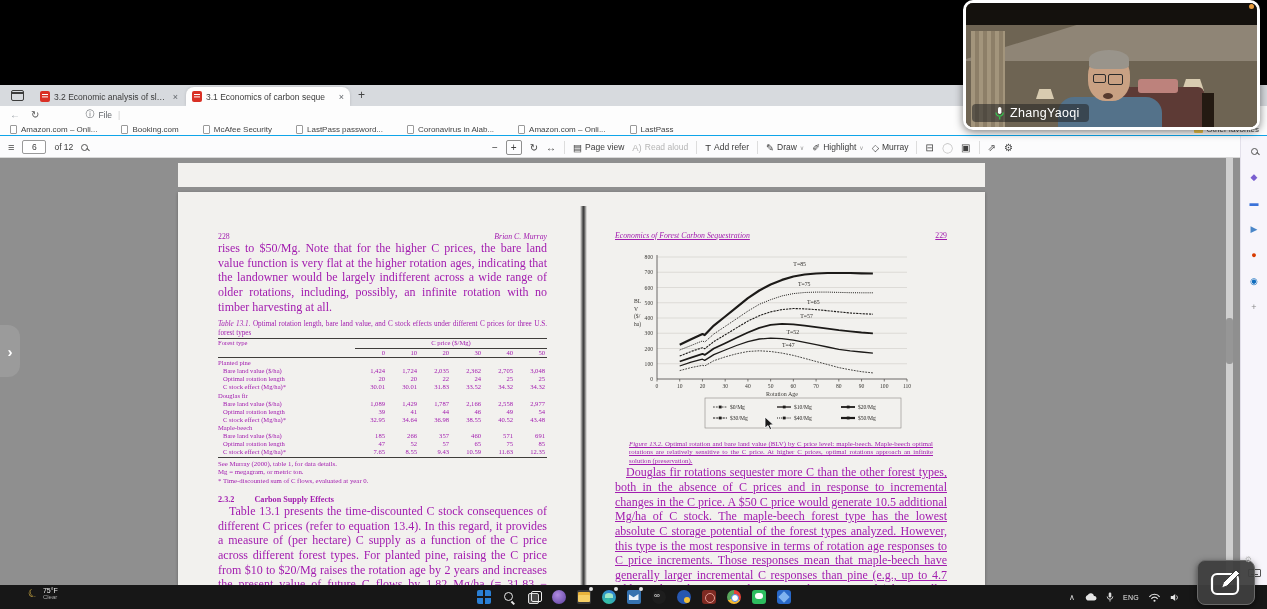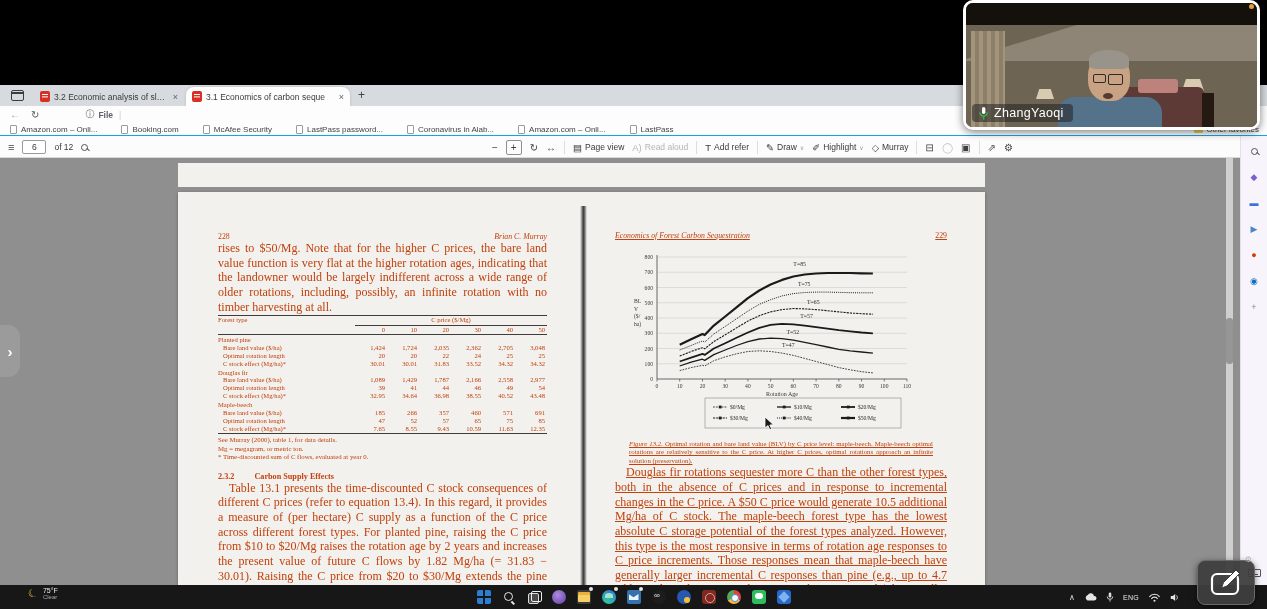--- a/index.html
+++ b/index.html
@@ -17,21 +17,21 @@
   .tab .x{color:#5f6368;font-size:9px;flex:0 0 auto;}
   .tab1{left:34px;width:150px;}
   .tab2{left:186px;width:164px;background:#fdfdfd;border-radius:8px 8px 0 0;box-shadow:0 0 3px rgba(0,0,0,.15);}
   .newtab{position:absolute;left:358px;top:3px;font-size:12px;color:#444;}
   .pdficon{width:10px;height:11px;background:#d93025;border-radius:2px;position:relative;flex:0 0 auto;}
   .pdficon::before{content:"";position:absolute;left:2px;right:2px;top:3px;height:1.2px;background:#fff;box-shadow:0 2.4px 0 #fff;}
   .addressrow{position:absolute;left:0;top:21px;width:100%;height:17px;background:#fdfdfd;display:flex;align-items:center;font-size:8.5px;color:#333;}
   .addressrow .nav{margin-left:10px;color:#9aa0a6;font-size:10px;}
   .addressrow .nav2{margin-left:11px;color:#555;font-size:10px;}
   .addressrow .info{margin-left:46px;color:#5f6368;font-size:9px;}
-  .addressrow .filelbl{margin-left:4px;color:#5f6368;font-weight:bold;}
+  .addressrow .filelbl{margin-left:4px;color:#5f6368;}
   .addressrow .sep{margin:0 6px;color:#ccc;}
   .bookmarksrow{position:absolute;left:0;top:38px;width:100%;height:13px;background:#fdfdfd;border-bottom:1px solid #0ea5e9;display:flex;align-items:center;gap:24px;padding-left:10px;font-size:8px;color:#444;}
   .bm{display:flex;align-items:center;gap:4px;white-space:nowrap;}
   .docicon{width:7px;height:9px;background:#fff;border:1px solid #9a9a9a;border-radius:1px;flex:0 0 auto;}
   .otherfav{position:absolute;right:8px;top:0;height:13px;display:flex;align-items:center;gap:4px;font-size:8px;color:#444;}
   .foldericon{width:9px;height:7px;background:#f2c94c;border-radius:1px;position:relative;}
   .foldericon::before{content:"";position:absolute;top:-2px;left:0;width:4px;height:2px;background:#f2c94c;border-radius:1px 1px 0 0;}
 
   
   .pdftoolbar{position:absolute;left:0;top:51px;width:1240px;height:22px;background:#fcfcfd;border-bottom:1px solid #d8d8d8;font-size:8.5px;color:#3a3a3a;}
@@ -50,21 +50,21 @@
   .tbiconbox{font-size:10px;color:#3f3f3f;border:1px solid #8f8f8f;border-radius:2px;padding:0 4px;line-height:13px;}
   .tdiv{width:1px;height:13px;background:#ddd;}
   .caret{font-size:6px;color:#9a9a9a;}
 
   
   .viewport{position:absolute;left:0;top:73px;width:1240px;height:427px;background:#8f8f8f;overflow:hidden;}
   .prevstrip{position:absolute;left:178px;top:5px;width:807px;height:24px;background:#f2f1ee;}
   .spread{position:absolute;left:178px;top:34px;width:807px;height:393px;background:#f2f1ee;overflow:hidden;box-shadow:0 1px 3px rgba(0,0,0,.3);}
   .gutter{position:absolute;left:402px;top:14px;width:7px;height:379px;
           background:linear-gradient(90deg,rgba(40,40,40,0),rgba(35,35,35,.85) 45%,rgba(35,35,35,.85) 55%,rgba(40,40,40,0));}
-  .pg{font-family:"Liberation Serif",serif;color:#c2410c;padding-left:44px;}
+  .pg{font-family:"Liberation Serif",serif;color:#a21caf;padding-left:44px;}
   .lcol{position:absolute;left:40px;top:40px;width:329px;}
   .rcol{position:absolute;left:437px;top:39px;width:332px;text-decoration:underline;}
   .phead{display:flex;justify-content:space-between;font-size:7.8px;}
   .phead .it{font-style:italic;}
   .para{font-size:12px;line-height:1.22;text-align:justify;margin-top:0;}
   .ind{text-indent:11px;}
   .tcaption{font-size:7.2px;line-height:1.2;margin-top:6px;text-align:justify;}
   .tbl{margin-top:1px;border-top:1px solid #3f3d3a;font-size:6.6px;line-height:1.2;}
   .trow{display:grid;grid-template-columns:137px repeat(6,32px);}
   .trow .v{text-align:right;padding-right:2px;}
@@ -104,21 +104,21 @@
   .wc-headboard{position:absolute;left:150px;top:84px;width:88px;height:42px;background:#5d3a35;border-radius:6px 6px 0 0;}
   .wc-cushion{position:absolute;left:172px;top:76px;width:40px;height:14px;background:#bd827c;border-radius:3px;}
   .wc-wood{position:absolute;left:236px;top:90px;width:12px;height:38px;background:#241a12;}
   .wc-body{position:absolute;left:92px;top:94px;width:104px;height:36px;background:#54728a;border-radius:16px 16px 0 0;}
   .wc-head{position:absolute;left:122px;top:50px;width:42px;height:48px;background:#c9a183;border-radius:46% 46% 42% 42%;}
   .wc-head::before{content:"";position:absolute;left:1px;right:1px;top:-3px;height:19px;background:#99948b;border-radius:50% 50% 20% 20%;}
   .wc-glasses{position:absolute;left:127px;top:71px;width:13px;height:9px;border:1.3px solid #2b2b2b;border-radius:2px;}
   .wc-glasses::after{content:"";position:absolute;left:14px;top:-1.3px;width:13px;height:9px;border:1.3px solid #2b2b2b;border-radius:2px;}
   .wc-mouth{position:absolute;left:137px;top:90px;width:10px;height:6px;background:#573a2e;border-radius:50%;}
   .wc-dot{position:absolute;top:1px;right:3px;width:5px;height:5px;background:#e89b3c;border-radius:50%;z-index:2;}
-  .wc-tag{position:absolute;left:6px;bottom:5px;display:flex;align-items:center;gap:4px;background:rgba(35,35,35,.55);padding:2px 9px 2px 5px;border-radius:4px;color:#fff;font-size:12.5px;letter-spacing:.3px;}
+  .wc-tag{position:absolute;left:6px;bottom:5px;display:flex;align-items:center;gap:4px;background:rgba(35,35,35,.55);padding:2px 9px 2px 21px;border-radius:4px;color:#fff;font-size:12.5px;letter-spacing:.3px;}
 
   
   .taskbar{position:absolute;left:0;top:585px;width:1267px;height:24px;background:#171717;z-index:70;display:flex;align-items:center;}
   .weather{position:absolute;left:28px;top:2px;display:flex;align-items:center;gap:5px;}
   .moon{color:#f0c64a;font-size:11px;transform:rotate(-25deg);}
   .wtxt{display:flex;flex-direction:column;line-height:1.05;}
   .wtemp{font-size:7px;color:#eee;}
   .wdesc{font-size:6px;color:#aaa;}
   .task-icons{margin:0 auto;display:flex;align-items:center;gap:11px;}
   .ticon{position:relative;width:14px;height:14px;border-radius:3px;}
@@ -282,20 +282,21 @@
 
       <div class="spread pg">
         <div class="gutter"></div>
 
         <div class="lcol">
           <div class="phead">
             <span>228</span>
             <span class="it">Brian C. Murray</span>
           </div>
           <div class="para">rises to $50/Mg. Note that for the higher C prices, the bare land value function is very flat at the higher rotation ages, indicating that the landowner would be largely indifferent across a wide range of older rotations, including, possibly, an infinite rotation with no timber harvesting at all.</div>
+          <div class="tcaption"><span class="it" style="font-style:italic">Table 13.1.</span><span> Optimal rotation length, bare land value, and C stock effects under different C prices for three U.S. forest types</span></div>
           <div class="tbl" id="table-slot">
               <div class="trow">
                 <span>Forest type</span>
                 <span class="cpr">C price ($/Mg)</span>
               </div>
               <div class="trow cols">
                 <span></span>
                 <span class="v">0</span>
                 <span class="v">10</span>
                 <span class="v">20</span>

